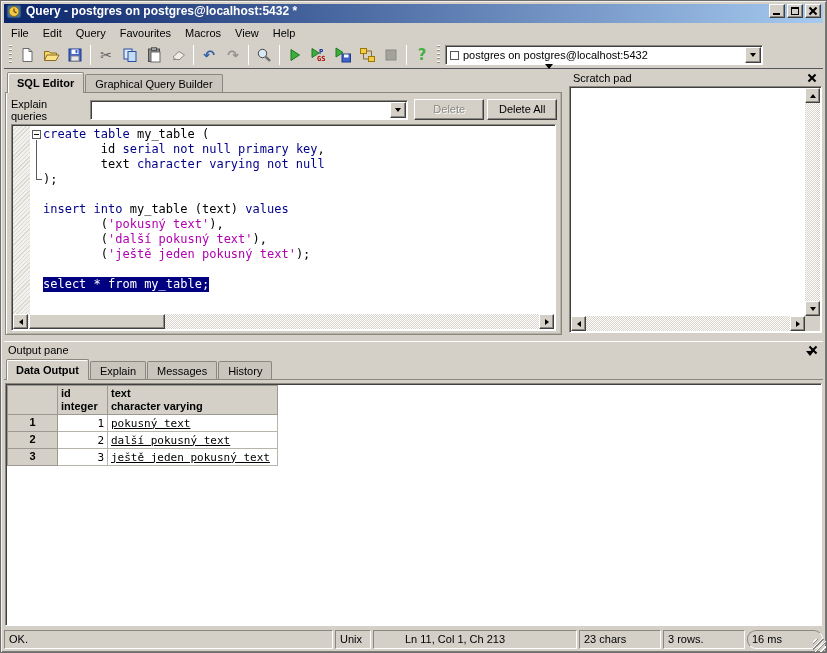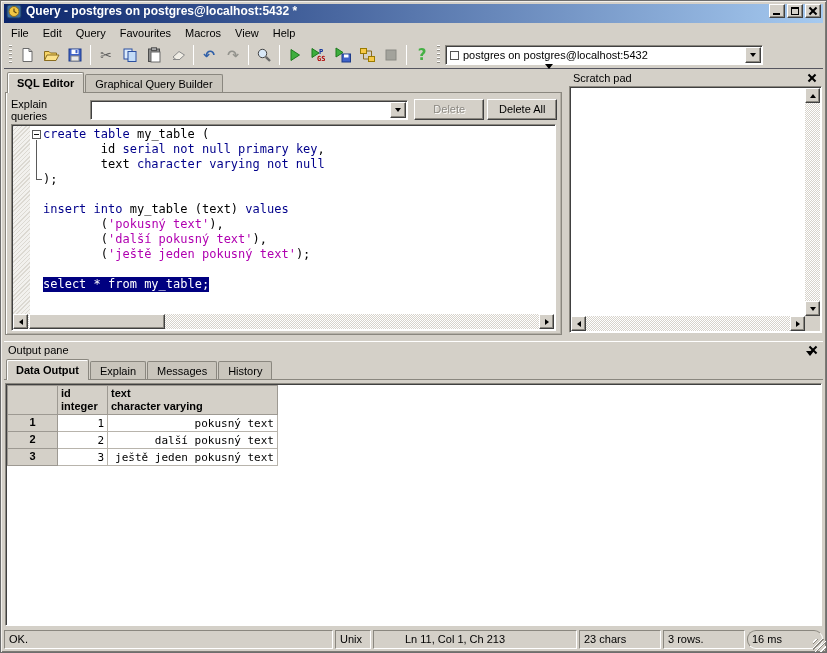--- a/index.html
+++ b/index.html
@@ -114,21 +114,21 @@
   .grid{position:absolute;left:1px;right:1px;top:42px;bottom:3px;background:#fff;
     border:1px solid;border-color:var(--md) #fff #fff var(--md);box-shadow:inset 1px 1px 0 var(--dk);overflow:hidden;}
   table.result{border-collapse:collapse;margin:1px 0 0 1px;}
   table.result th{background:var(--chrome);font-size:11px;font-weight:bold;text-align:left;
     border:1px solid #9d9992;padding:1px 3px;vertical-align:top;}
   table.result th.corner{width:50px;}
   table.result th.rownum{text-align:center;font-size:11px;}
   table.result td{border:1px solid #b8b4ac;font-family:"DejaVu Sans Mono",monospace;font-size:11px;
     padding:1px 3px;height:17px;background:#fff;white-space:nowrap;}
   .col-id{width:50px;} .col-text{width:170px;}
-  td.c-id{text-align:right;} td.c-text{text-align:right;}
+  td.c-id{text-align:right;} td.c-text{text-align:left;text-decoration:underline;}
   .hdr-line{line-height:13px;}
   
   .statusbar{position:absolute;left:3px;right:3px;bottom:3px;height:21px;display:flex;gap:2px;background:var(--chrome);padding-top:2px;}
   .seg{border:1px solid;border-color:var(--md) #fff #fff var(--md);font-size:11px;line-height:17px;
     padding-left:4px;white-space:nowrap;overflow:hidden;position:relative;}
   .seg1{flex:1;} .seg2{width:36px;flex:none;} .seg3{width:204px;flex:none;padding-left:31px;}
   .seg4{width:82px;flex:none;} .seg5{width:82px;flex:none;} .seg6{width:76px;flex:none;border-radius:9px;}
   .resize-grip{position:absolute;right:0;bottom:0;width:13px;height:13px;
     background:repeating-linear-gradient(135deg,transparent 0 2px,#fff 2px 3px,#8a8780 3px 4px);}
 </style>

